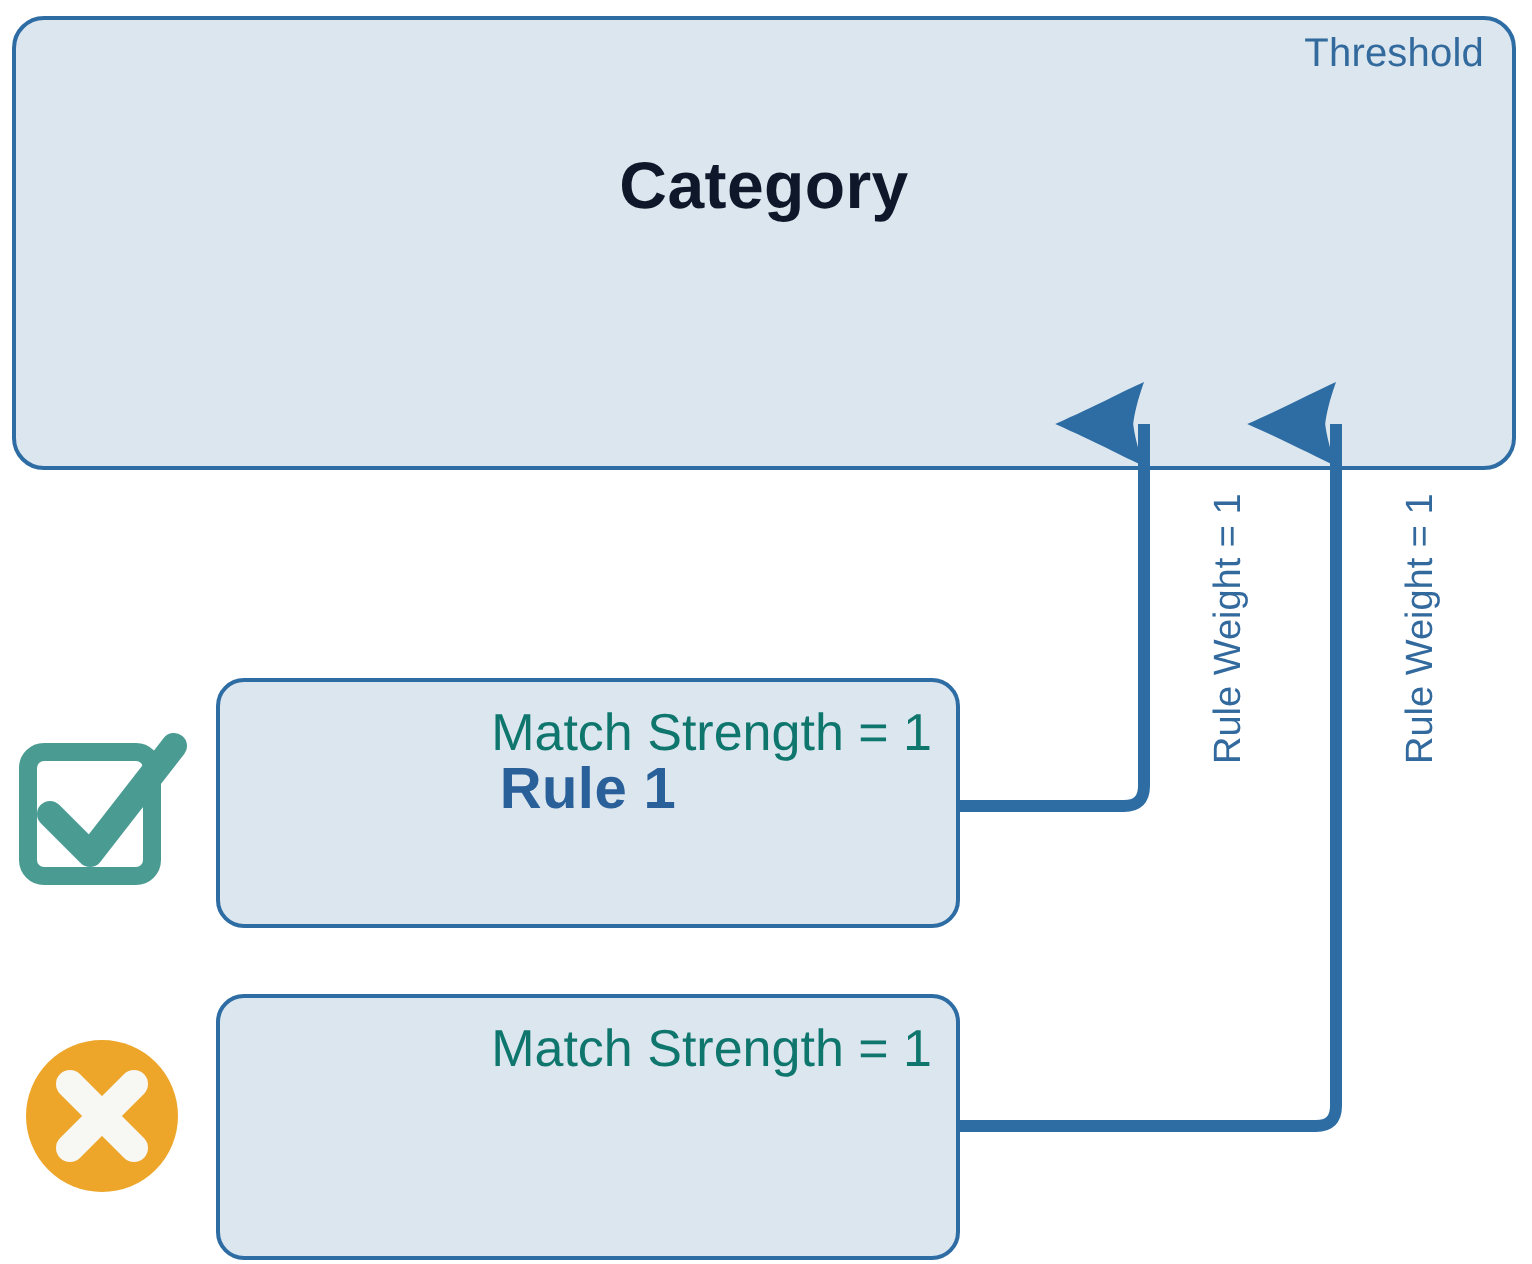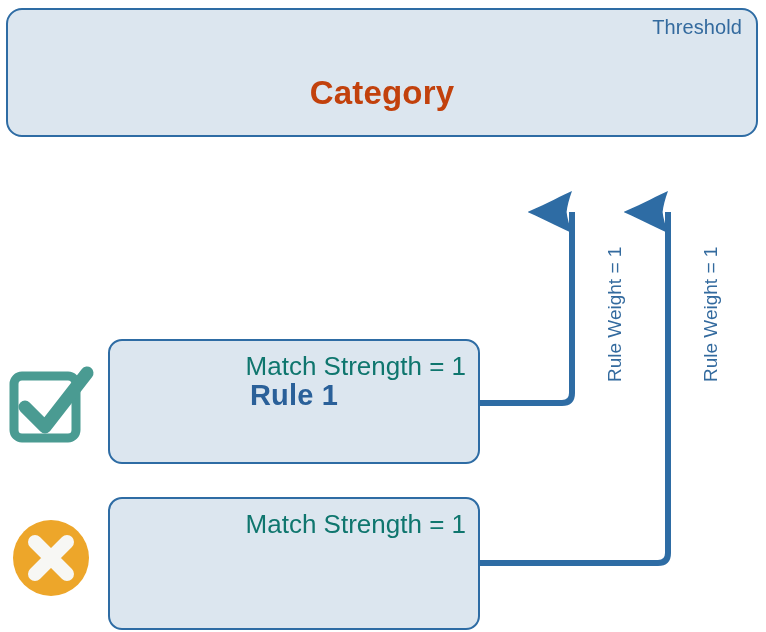--- a/index.html
+++ b/index.html
@@ -24,21 +24,21 @@
     position: absolute;
     background: #dce6ef;
     border: 2px solid #2e6ca4;
     border-radius: 14px;
     box-sizing: border-box;
   }
   #category-box {
     left: 6px;
     top: 8px;
     width: 752px;
-    height: 129px;
+    height: 227px;
     border-radius: 16px;
   }
   #rule1-box {
     left: 108px;
     top: 339px;
     width: 372px;
     height: 125px;
   }
   #rule2-box {
     left: 108px;
@@ -58,21 +58,21 @@
     letter-spacing: 0.1px;
   }
   .category-title {
     position: absolute;
     left: 0;
     right: 0;
     top: 64px;
     text-align: center;
     font-size: 33px;
     font-weight: bold;
-    color: #c2410c;
+    color: #0f172a;
     letter-spacing: 0.2px;
   }
   .match-label {
     position: absolute;
     right: 12px;
     top: 10px;
     font-size: 26px;
     color: #0f766e;
     white-space: nowrap;
   }

